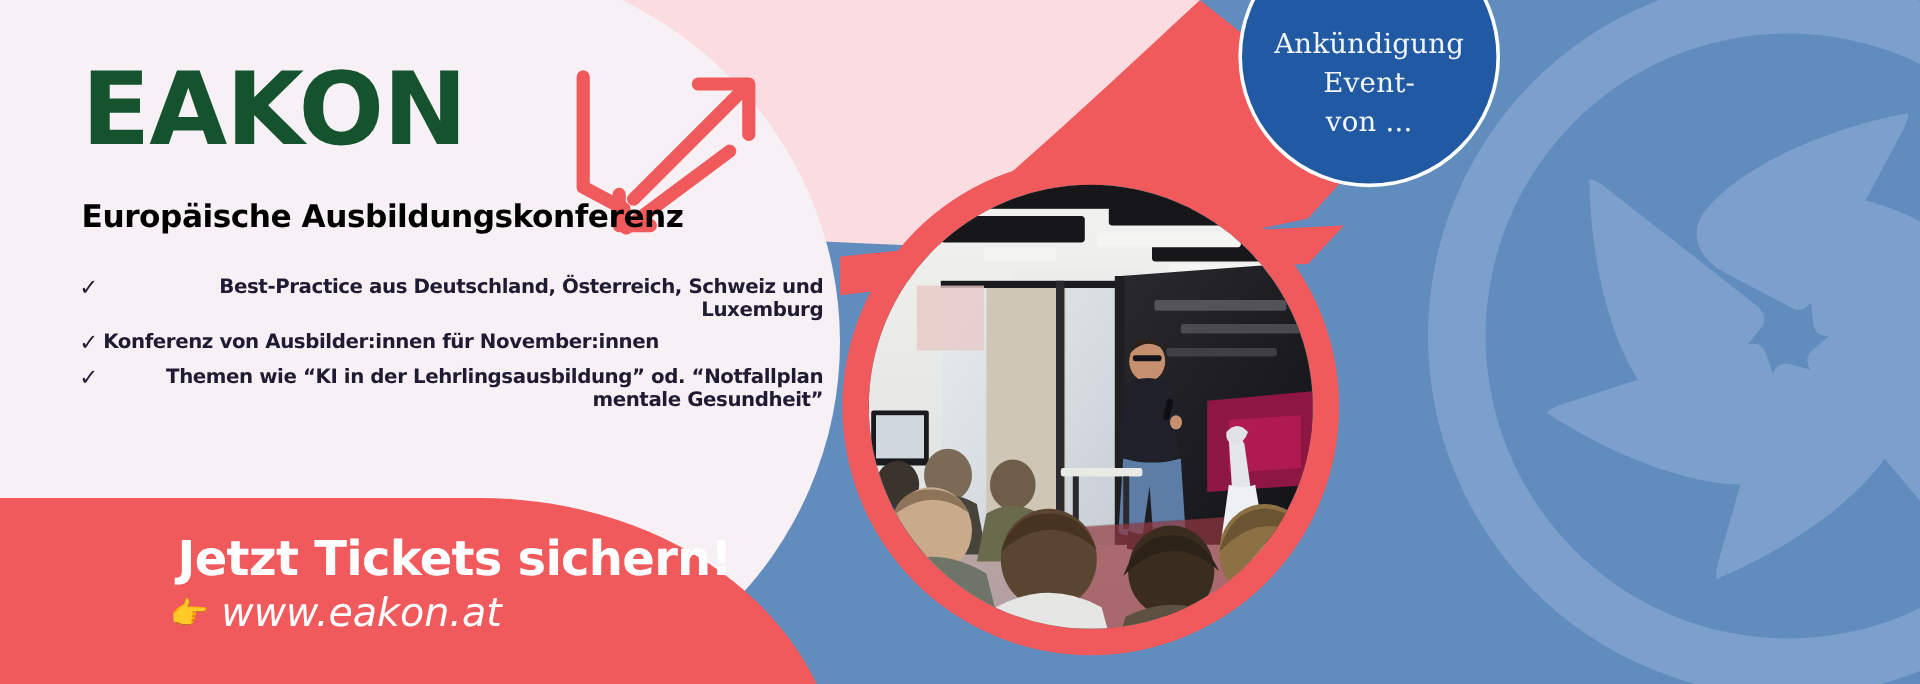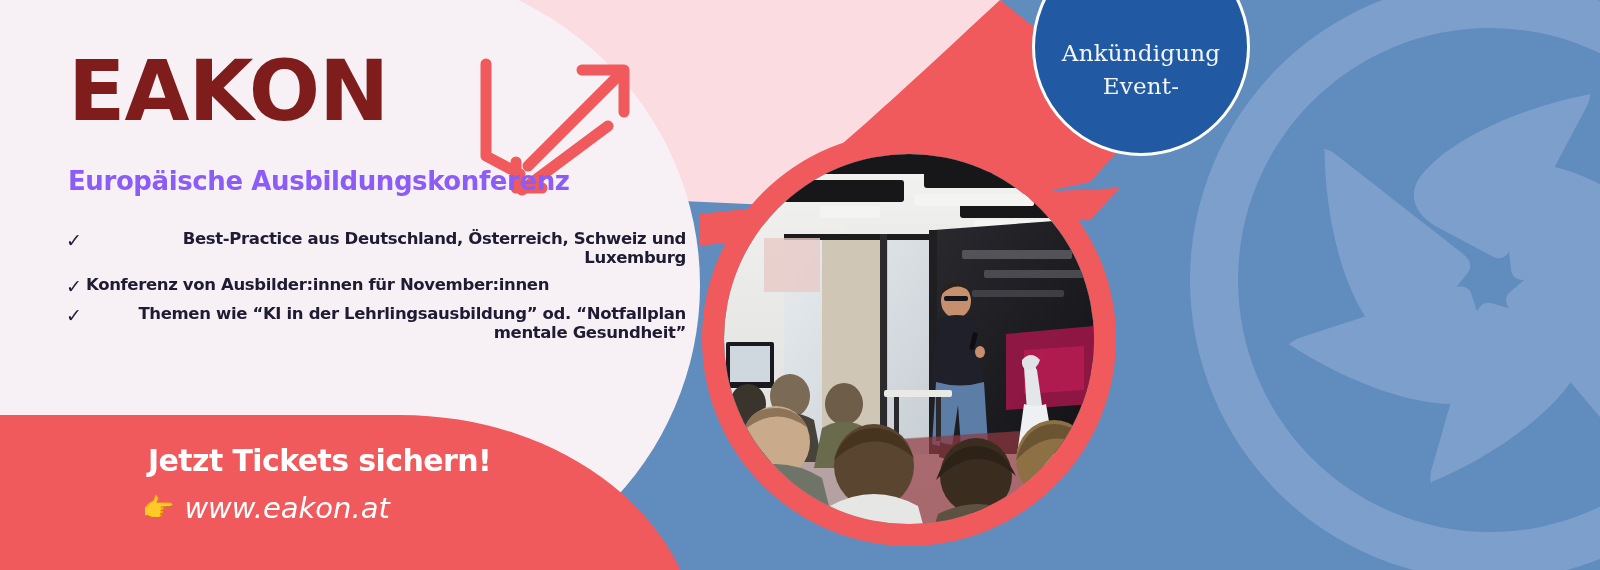--- a/index.html
+++ b/index.html
@@ -62,42 +62,42 @@
     left: 68px;
     top: 52px;
     width: 580px;
     height: 150px;
   }
   .logo-word {
     font-family: "DejaVu Sans", sans-serif;
     font-size: 84px;
     font-weight: 700;
     letter-spacing: -1px;
-    color: #7f1d1d;
+    color: #14532d;
     line-height: 0.95;
     position: absolute;
     left: 0;
     top: 0;
   }
   .logo-mark {
     position: absolute;
     left: 408px;
     top: 4px;
     width: 160px;
     height: 140px;
   }
   .logo-sub {
     position: absolute;
     left: 68px;
     top: 166px;
     font-family: "DejaVu Sans", sans-serif;
     font-size: 26px;
     font-weight: 700;
     letter-spacing: -0.4px;
-    color: #8b5cf6;
+    color: #000000;
     white-space: nowrap;
   }
 
   
   .bullets {
     position: absolute;
     left: 66px;
     top: 230px;
     width: 620px;
   }
@@ -146,38 +146,38 @@
     height: 240px;
     background: #F15A5C;
     border-radius: 260px 300px 0 0 / 200px 240px 0 0;
     z-index: 3;
   }
   .cta-title {
     position: absolute;
     left: 408px;
     top: 28px;
     font-family: "DejaVu Sans", sans-serif;
-    font-size: 30px;
+    font-size: 40px;
     font-weight: 700;
     letter-spacing: -0.6px;
     color: #FFFFFF;
     white-space: nowrap;
   }
   .cta-url-row {
     position: absolute;
     left: 402px;
     top: 76px;
     display: flex;
     align-items: center;
     gap: 10px;
   }
   .cta-hand { font-size: 26px; line-height: 1; }
   .cta-url {
     font-family: "DejaVu Sans", sans-serif;
-    font-size: 29px;
+    font-size: 33px;
     font-style: italic;
     font-weight: 400;
     color: #FFFFFF;
     white-space: nowrap;
   }
 
   
   .photo-ring {
     position: absolute;
     left: 702px;
@@ -392,16 +392,17 @@
           <path d="M294 344 q40 -22 80 0 l8 44 l-96 0 Z" fill="#7a6a50"></path>
         </g>
       </svg>
     </div>
   </div>
 
   <div class="badge">
     <div class="badge-text">
       <div class="badge-line">Ankündigung</div>
       <div class="badge-line">Event-</div>
+      <div class="badge-line">von  ...</div>
     </div>
   </div>
 
 </div>
 
 </body></html>

